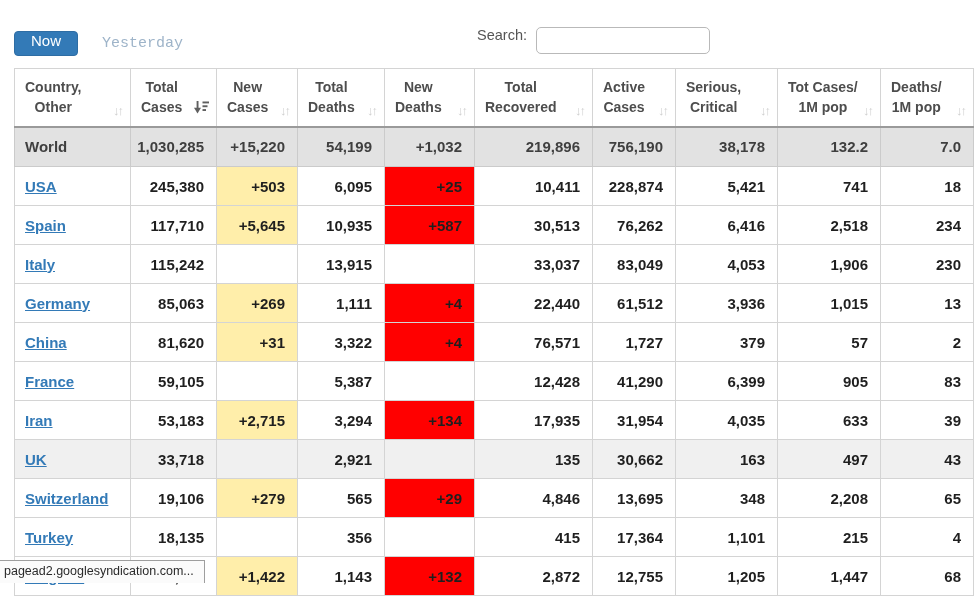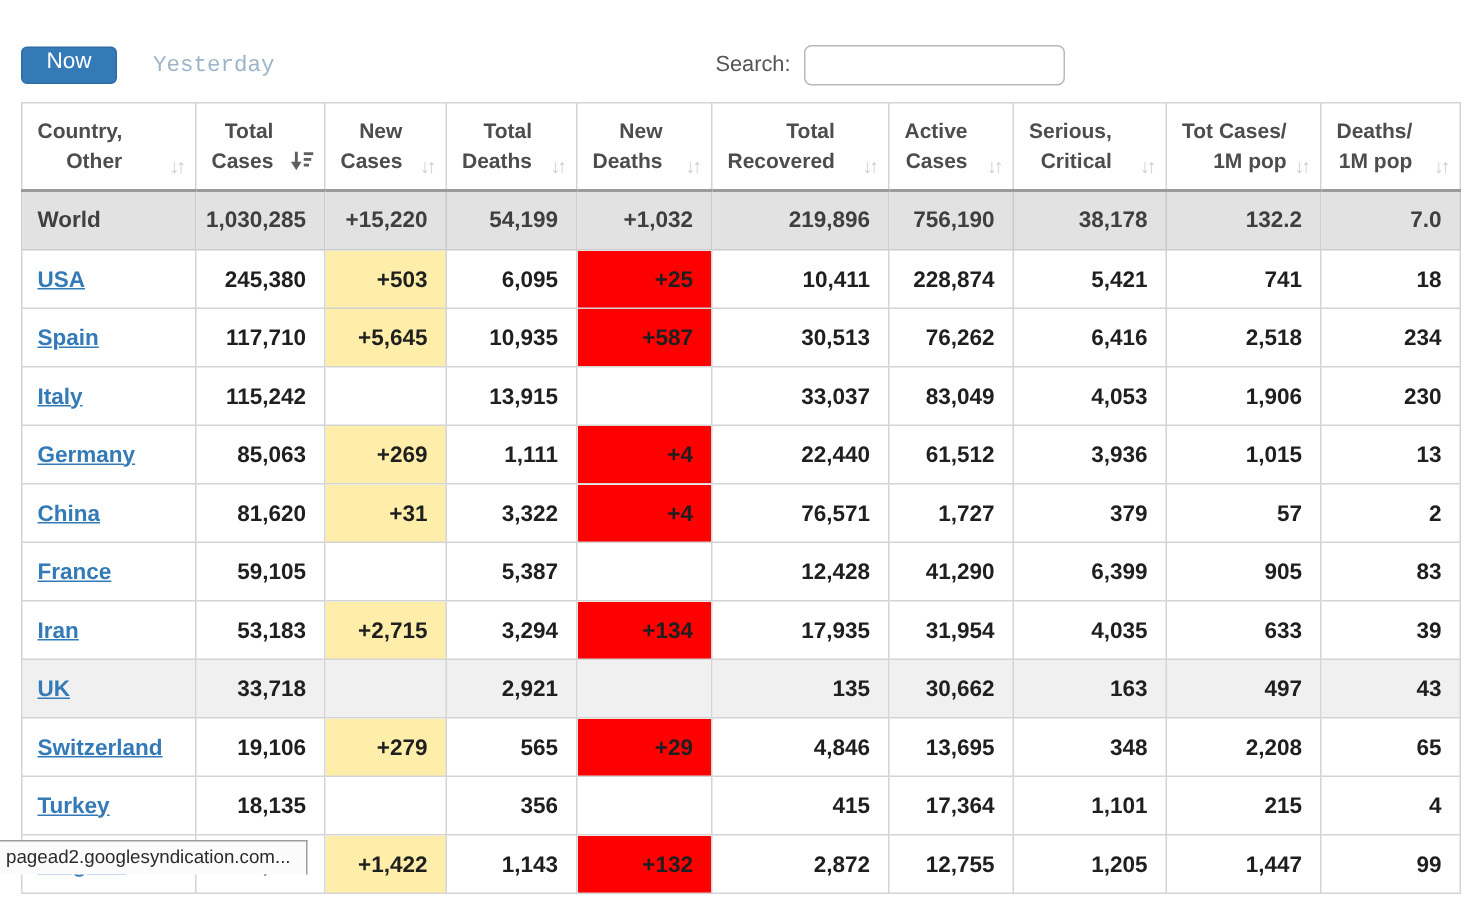--- a/index.html
+++ b/index.html
@@ -29,21 +29,21 @@
   }
   .yesterday-tab {
     color: var(--inactive-tab, #9eb4c9);
     font-size: 15px;
     margin-left: 24px;
     cursor: pointer;
     font-family: Liberation Mono, monospace;
   }
   .search-wrap {
     position: absolute; left: 463px; top: 0; height: 32px;
-    display: flex; align-items: center;
+    display: flex; align-items: flex-start;
   }
   .search-label { font-size: 14.5px; color: #555; margin-right: 9px; }
   .search-input {
     width: 174px; height: 27px;
     border: 1px solid #b9b9b9;
     border-radius: 5px;
     font-size: 14px;
     padding: 2px 8px;
     outline: none;
   }
@@ -56,21 +56,21 @@
     table-layout: fixed;
   }
   .main-table th, .main-table td {
     border: 1px solid #d4d4d4;
     overflow: hidden;
     white-space: nowrap;
   }
   .main-table thead th {
     height: 58px;
     vertical-align: middle;
-    text-align: right;
+    text-align: center;
     padding: 6px 6px 6px 10px;
     font-size: 14px;
     font-weight: bold;
     color: #4d4d4d;
     border-bottom: 2px solid #9a9a9a;
     cursor: pointer;
     background: #fff;
   }
   .th-inner { display: flex; justify-content: space-between; align-items: flex-end; }
   .th-label span { display: block; line-height: 1.45; }
@@ -394,20 +394,20 @@
         <tr class="data-row">
           <td class="country-cell"><a class="country-link">Belgium</a></td>
           <td>16,770</td>
           <td class="cell-yellow">+1,422</td>
           <td>1,143</td>
           <td class="cell-red">+132</td>
           <td>2,872</td>
           <td>12,755</td>
           <td>1,205</td>
           <td>1,447</td>
-          <td>99</td>
+          <td>68</td>
         </tr>
       </tbody>
   </table>
 
   <div class="status-bar">pagead2.googlesyndication.com...</div>
 
 </div>
 
 </body></html>

